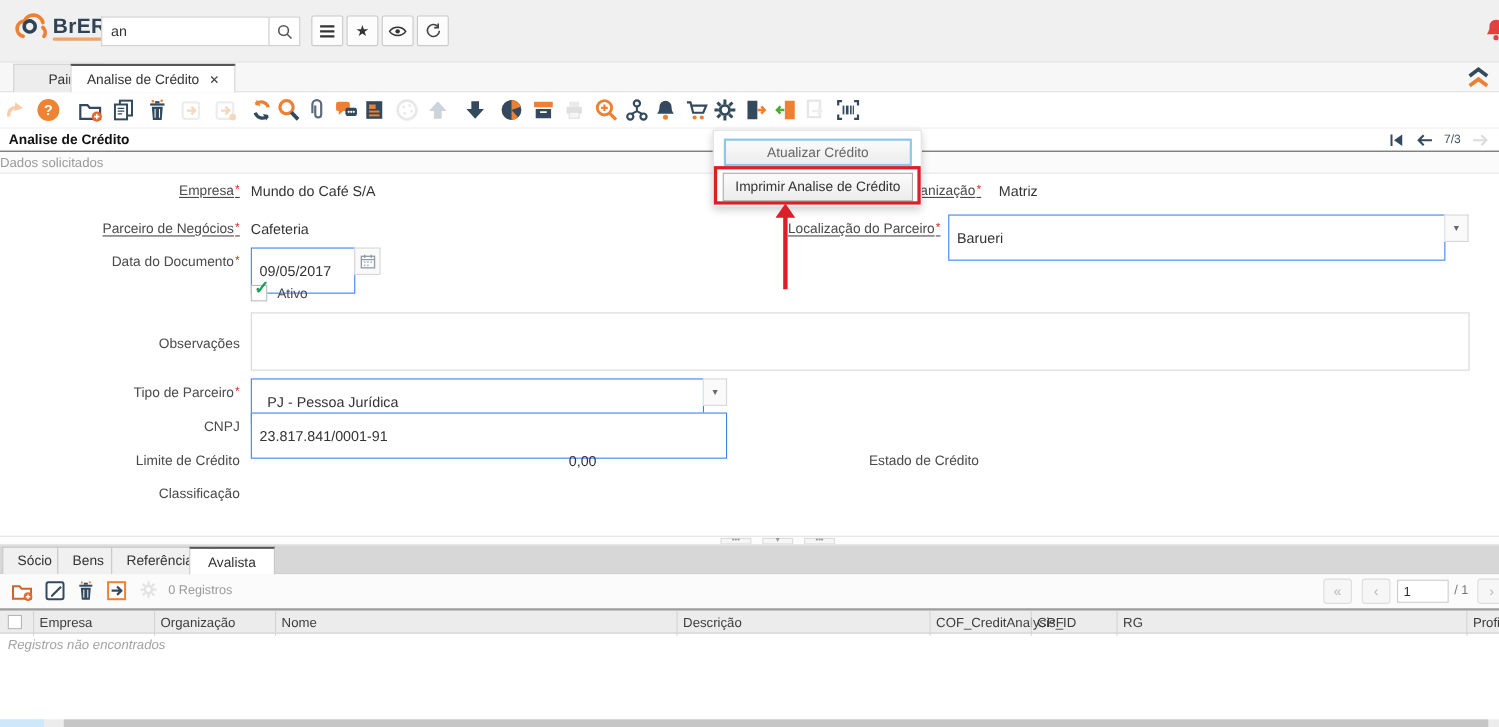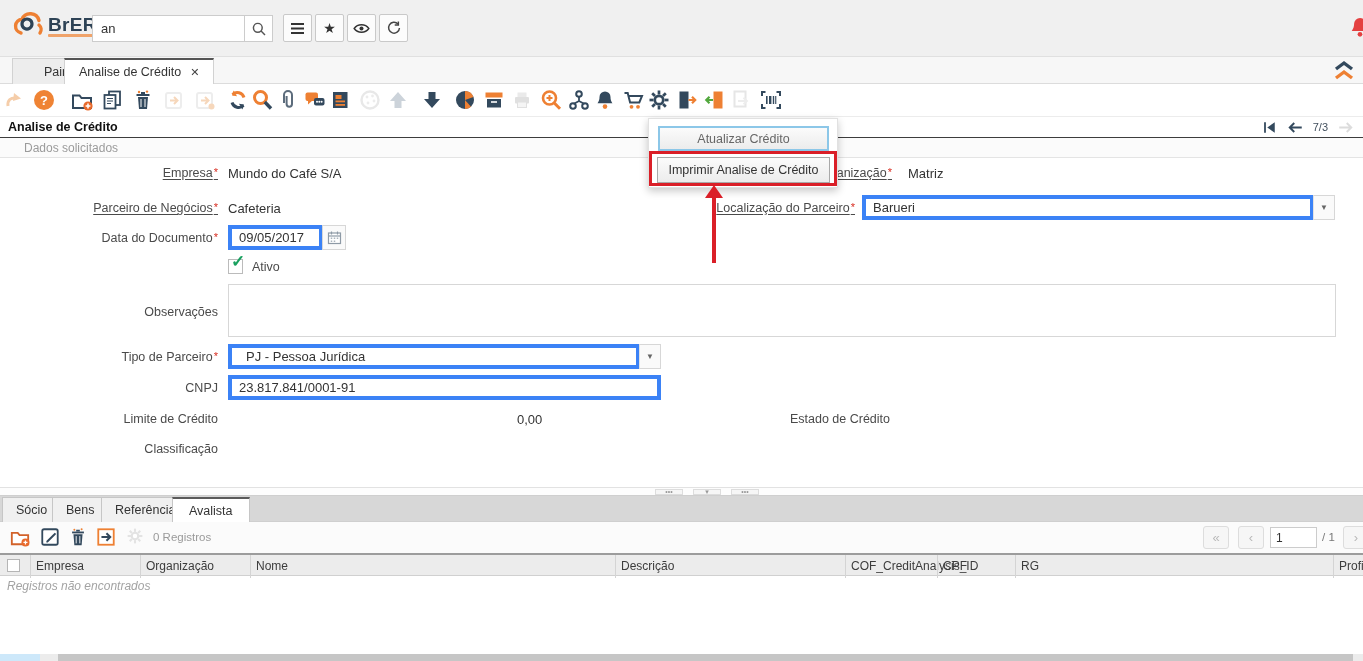--- a/index.html
+++ b/index.html
@@ -42,29 +42,29 @@
              background:#fff; border-bottom:1px solid #ececec; }
   .ti { position:absolute; top:5px; width:22px; height:22px; }
 
   
   .title-row { position:absolute; top:117px; left:0; width:1363px; height:21px;
                background:#fff; border-bottom:1px solid #3d3d3d; }
   .win-title { position:absolute; left:8px; top:3px; font-weight:bold; font-size:12.5px; color:#111; }
   .recnav { position:absolute; right:8px; top:0px; height:20px; display:flex; align-items:center; gap:9px; }
   .recnav .pos { font-size:11px; color:#42505e; }
   .band { position:absolute; top:138px; left:0; width:1363px; height:20px; background:#fbfbfb;
-          border-bottom:1px solid #e4e4e4; color:#9b9b9b; font-size:12px; line-height:20px; padding-left:24px; }
+          border-bottom:1px solid #e4e4e4; color:#9b9b9b; font-size:12px; line-height:20px; padding-left:0; }
 
   
   .formarea { position:absolute; top:158px; left:0; width:1363px; height:329px; background:#fff; }
   .flabel { position:absolute; text-align:right; font-size:12.5px; color:#4a4a4a; white-space:nowrap; }
   .flabel.link { text-decoration:underline; text-underline-offset:2px; }
   .req::after { content:"*"; color:#d82c20; font-size:11px; vertical-align:top; margin-left:1px; }
   .fvalue { position:absolute; font-size:13px; color:#333; white-space:nowrap; }
-  .tinput { position:absolute; border:4px solid #3b82f6; height:25px; padding:0 7px;
+  .tinput { position:absolute; border:1px solid #3b82f6; height:42px; padding:0 7px;
             font-size:13px; color:#333; font-family:"Liberation Sans",sans-serif; background:#fff; outline:none; }
   .combo-btn { position:absolute; width:22px; height:25px; background:#fafafa;
                border:1px solid #d7d7d7; border-left:1px solid #e3e3e3; color:#666;
                font-size:8px; display:flex; align-items:center; justify-content:center; }
   .cal-btn { position:absolute; width:24px; height:25px; background:#fafafa;
              border:1px solid #d7d7d7; display:flex; align-items:center; justify-content:center; }
   .chkbox { position:absolute; width:15px; height:15px; border:1px solid #bbb; background:#fff; }
   .chkmark { position:absolute; font-size:17px; font-weight:bold; color:#19a15f; line-height:14px; }
   .txtarea { position:absolute; border:1px solid #d7d7d7; resize:none; background:#fff;
              font-family:"Liberation Sans",sans-serif; font-size:13px; padding:4px 6px; outline:none; }

